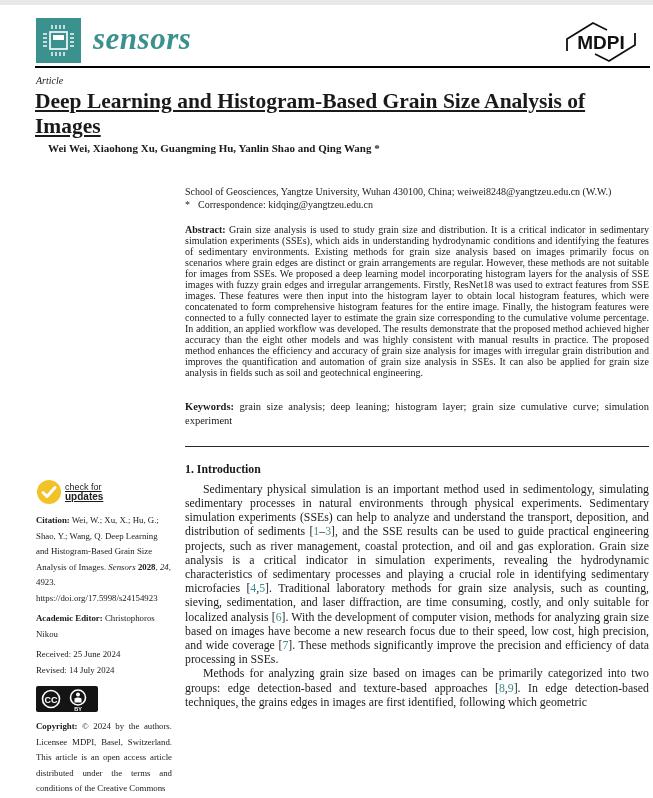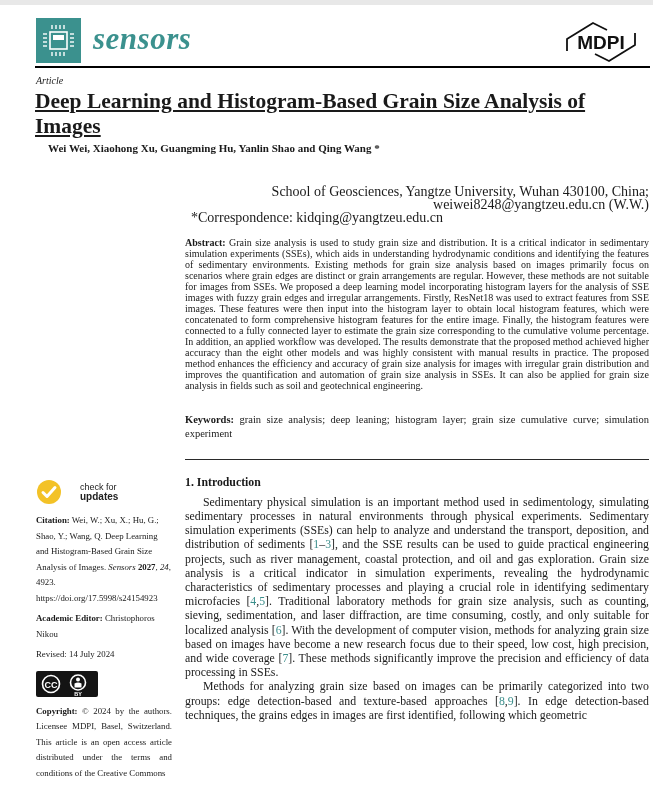--- a/index.html
+++ b/index.html
@@ -26,37 +26,37 @@
   .header-rule { position: absolute; left: 35px; top: 61px; width: 615px; height: 2px; background: #000; }
   
   .article-type { position: absolute; left: 36px; top: 70px; font-style: italic; font-size: 10px; }
   .paper-title {
     position: absolute; left: 35px; top: 84px; width: 580px;
     font-size: 21.5px; line-height: 25px; font-weight: bold; text-decoration: underline;
   }
   .authors { position: absolute; left: 48px; top: 137px; font-size: 11px; font-weight: bold; }
   
   .main-col { position: absolute; left: 185px; top: 180px; width: 464px; }
-  .affiliation { font-size: 14px; line-height: 13px; text-align: right; }
+  .affiliation { font-size: 10px; line-height: 13px; }
   .affil-line2 { display: flex; }
   .affil-star { display: inline-block; width: 13px; flex: 0 0 13px; }
   .abstract { margin-top: 13px; font-size: 10px; line-height: 11px; text-align: justify; }
   .abstract b, .keywords b { font-weight: bold; }
   .keywords { margin-top: 22px; font-size: 10.5px; line-height: 13.9px; text-align: justify; }
   .section-rule { margin-top: 18px; border: none; border-top: 1.3px solid #2a2a2a; }
   .section-heading { margin-top: 15px; font-size: 11.8px; font-weight: bold; }
   .body-para {
     margin-top: 5px; font-size: 11.8px; line-height: 14.2px;
     text-align: justify; text-indent: 18px;
   }
   .body-para + .body-para { margin-top: 0; }
   .cite { color: #3a8e8b; }
   
   .sidebar { position: absolute; left: 36px; top: 474px; width: 136px; font-size: 8.8px; line-height: 15.5px; }
-  .update-badge { display: flex; align-items: center; gap: 18px; height: 26px; cursor: pointer; }
+  .update-badge { display: flex; align-items: center; gap: 3px; height: 26px; cursor: pointer; text-decoration: underline; }
   .badge-text { font-size: 9px; line-height: 10px; color: #222; font-family: "Liberation Sans", sans-serif; }
   .badge-text .b2 { font-weight: bold; font-size: 10px; }
   .cit-block { margin-top: 8px; }
   .cit-label, .ed-label, .cr-label { font-weight: bold; }
   .it { font-style: italic; }
   .bd { font-weight: bold; }
   .editor-block { margin-top: 5px; }
   .dates-block { margin-top: 5px; }
   .cc-badge { margin-top: 8px; width: 62px; height: 26px; display: block; }
   .copyright-block { margin-top: 7px; text-align: justify; }
@@ -112,25 +112,26 @@
       <svg width="26" height="26" viewBox="0 0 26 26">
         <circle cx="13" cy="13" r="12" fill="#f3c227"></circle>
         <path d="M7 13.5 L11 17.5 L19 8.5" fill="none" stroke="#fff" stroke-width="3" stroke-linecap="round" stroke-linejoin="round"></path>
       </svg>
       <div class="badge-text">
         <div>check for</div>
         <div class="b2">updates</div>
       </div>
     </div>
 
-    <p class="cit-block"><span class="cit-label">Citation:</span><span> Wei, W.; Xu, X.; Hu, G.; Shao, Y.; Wang, Q. Deep Learning and Histogram-Based Grain Size Analysis of Images. </span><span class="it">Sensors</span><span class="bd"> 2027</span><span>, </span><span class="it">24</span><span>, 4923. </span><span>https://doi.org/17.5998/s24154923</span></p>
+    <p class="cit-block"><span class="cit-label">Citation:</span><span> Wei, W.; Xu, X.; Hu, G.; Shao, Y.; Wang, Q. Deep Learning and Histogram-Based Grain Size Analysis of Images. </span><span class="it">Sensors</span><span class="bd"> 2028</span><span>, </span><span class="it">24</span><span>, 4923. </span><span>https://doi.org/17.5998/s24154923</span></p>
 
     <p class="editor-block"><span class="ed-label">Academic Editor:</span><span> Christophoros Nikou</span></p>
 
     <div class="dates-block">
+      <div>Received: 25 June 2024</div>
       <div>Revised: 14 July 2024</div>
     </div>
 
     <svg class="cc-badge" viewBox="0 0 62 26">
       <rect x="0" y="0" width="62" height="26" rx="2" fill="#141414"></rect>
       <circle cx="15" cy="13" r="8.5" fill="none" stroke="#fff" stroke-width="1.6"></circle>
       <text x="15" y="17" text-anchor="middle" font-family="Liberation Sans, sans-serif" font-size="9" font-weight="bold" fill="#fff">CC</text>
       <circle cx="42" cy="11.5" r="7.5" fill="none" stroke="#fff" stroke-width="1.6"></circle>
       <circle cx="42" cy="8.5" r="2" fill="#fff"></circle>
       <path d="M38.5 16.5 L38.5 12.5 Q42 10.5 45.5 12.5 L45.5 16.5 Z" fill="#fff"></path>

